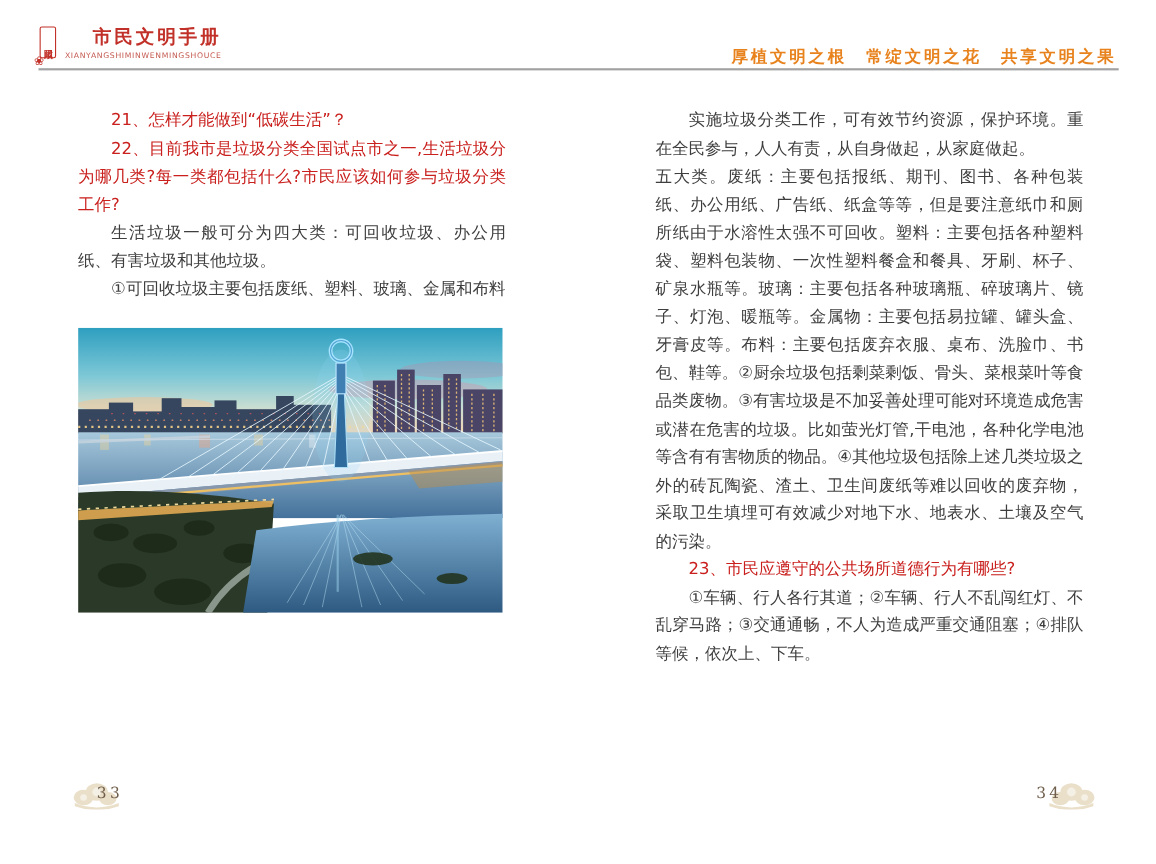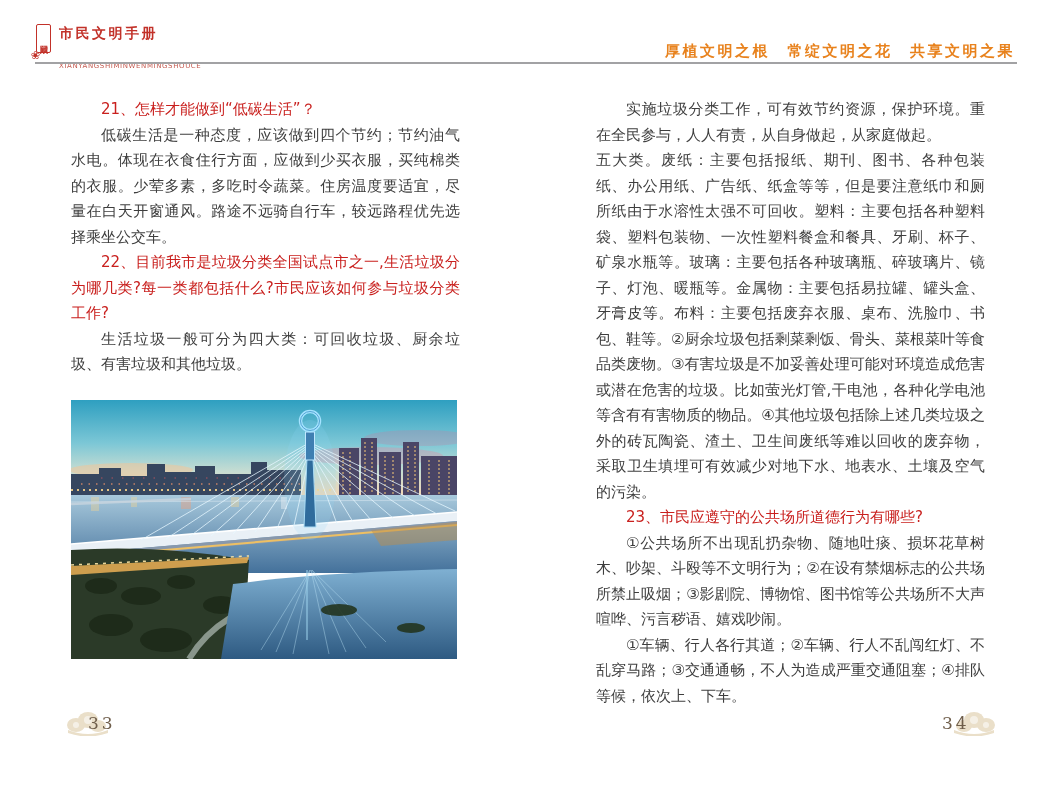--- a/index.html
+++ b/index.html
@@ -15,24 +15,24 @@
   .seal { position:relative; width:16px; height:30px; }
   .seal-box {
     width:15px; height:29px; border:1px solid #c23129; border-radius:2px;
     color:#c23129; font-size:8px; line-height:9px; font-weight:bold;
     writing-mode:vertical-rl; text-orientation:upright;
     display:flex; align-items:center; justify-content:center;
     font-family:"DejaVu Serif","Liberation Serif",serif;
   }
   .seal-flower { position:absolute; left:-5px; bottom:-7px; color:#c23129; font-size:11px; line-height:11px; }
   .logo-title {
-    font-family:Liberation Mono, monospace; font-weight:bold;
-    color:#c23129; font-size:14px; letter-spacing:2.5px; line-height:20px;
-  }
-  .logo-sub { color:#c45a50; font-size:7px; letter-spacing:0.6px; margin-top:18px; }
+    font-family:Liberation Sans, sans-serif; font-weight:bold;
+    color:#c23129; font-size:17px; letter-spacing:2.5px; line-height:20px;text-align:right;
+  }
+  .logo-sub { color:#c45a50; font-size:7px; letter-spacing:0.6px; margin-top:3px; }
   .slogan {
     position:absolute; right:36px; top:42px; color:#e8821d;
     font-family:"DejaVu Serif","Liberation Serif",serif; font-weight:bold;
     font-size:15px; letter-spacing:2.5px;text-align:right;
   }
   .header-rule { position:absolute; left:35px; right:34px; top:62px; height:2px; background:#a2a2a4; }
 
   
   .col { position:absolute; top:97px; width:389px; }
   .col-left  { left:71px;  }
@@ -51,21 +51,21 @@
   
   .footer { position:absolute; top:710px; width:80px; height:30px; }
   .footer-left  { left:64px; }
   .footer-right { left:936px;text-align:center; }
   .footer svg { position:absolute; top:0; }
   .footer-left  svg { left:0; }
   .footer-right svg { left:14px; transform:scaleX(-1); }
   .pagenum {
     position:absolute; top:3px;
     font-family:"DejaVu Serif","Liberation Serif",serif;
-    font-size:17px; letter-spacing:3px; color:#6e5d4a;
+    font-size:14px; letter-spacing:3px; color:#6e5d4a;
   }
   .footer-left  .pagenum { left:24px; }
   .footer-right .pagenum { left:6px; }
 </style>
 </head>
 <body>
 
 <div class="page">
 
   <div class="logo">
@@ -77,23 +77,23 @@
       <div class="logo-title">市民文明手册</div>
       <div class="logo-sub">XIANYANGSHIMINWENMINGSHOUCE</div>
     </div>
   </div>
   <div class="slogan">厚植文明之根　常绽文明之花　共享文明之果</div>
   <div class="header-rule"></div>
 
   <section class="col col-left">
     <div>
         <p class="para heading indent">21、怎样才能做到“低碳生活”？</p>
-        <p class="para indent">低碳生活是一种态度，应该做到四个节约；节约油气水电。体现在衣食住行方面，应做到少买衣服，买纯棉类的衣服。少荤多素，多吃时令蔬菜。住房温度要适宜，尽量在白天开窗通风。路途不远骑自行车，较远路程优先选择乘坐公交车。</p>
         <p class="para heading indent">22、目前我市是垃圾分类全国试点市之一,生活垃圾分为哪几类?每一类都包括什么?市民应该如何参与垃圾分类工作?</p>
-        <p class="para indent">生活垃圾一般可分为四大类：可回收垃圾、厨余垃圾、有害垃圾和其他垃圾。</p>
+        <p class="para indent">生活垃圾一般可分为四大类：可回收垃圾、办公用纸、有害垃圾和其他垃圾。</p>
+        <p class="para indent">①可回收垃圾主要包括废纸、塑料、玻璃、金属和布料</p>
       </div>
     <figure class="photo">
       <svg viewBox="0 0 386 259" width="386" height="259">
         <defs>
           <linearGradient id="sky" x1="0" y1="0" x2="0" y2="1">
             <stop offset="0" stop-color="#2e9fc0"></stop>
             <stop offset="0.45" stop-color="#7cc7d6"></stop>
             <stop offset="0.75" stop-color="#c8ddd2"></stop>
             <stop offset="1" stop-color="#f2d6b4"></stop>
           </linearGradient>
@@ -208,21 +208,20 @@
         <polygon points="300,130 386,122 386,140 310,146" fill="#b98d4e" opacity="0.5"></polygon>
       </svg>
     </figure>
   </section>
 
   <section class="col col-right">
     <div>
         <p class="para indent">实施垃圾分类工作，可有效节约资源，保护环境。重在全民参与，人人有责，从自身做起，从家庭做起。</p>
         <p class="para">五大类。废纸：主要包括报纸、期刊、图书、各种包装纸、办公用纸、广告纸、纸盒等等，但是要注意纸巾和厕所纸由于水溶性太强不可回收。塑料：主要包括各种塑料袋、塑料包装物、一次性塑料餐盒和餐具、牙刷、杯子、矿泉水瓶等。玻璃：主要包括各种玻璃瓶、碎玻璃片、镜子、灯泡、暖瓶等。金属物：主要包括易拉罐、罐头盒、牙膏皮等。布料：主要包括废弃衣服、桌布、洗脸巾、书包、鞋等。②厨余垃圾包括剩菜剩饭、骨头、菜根菜叶等食品类废物。③有害垃圾是不加妥善处理可能对环境造成危害或潜在危害的垃圾。比如萤光灯管,干电池，各种化学电池等含有有害物质的物品。④其他垃圾包括除上述几类垃圾之外的砖瓦陶瓷、渣土、卫生间废纸等难以回收的废弃物，采取卫生填埋可有效减少对地下水、地表水、土壤及空气的污染。</p>
         <p class="para heading indent">23、市民应遵守的公共场所道德行为有哪些?</p>
-        <p class="para indent">①公共场所不出现乱扔杂物、随地吐痰、损坏花草树木、吵架、斗殴等不文明行为；②在设有禁烟标志的公共场所禁止吸烟；③影剧院、博物馆、图书馆等公共场所不大声喧哗、污言秽语、嬉戏吵闹。</p>
         <p class="para indent">①车辆、行人各行其道；②车辆、行人不乱闯红灯、不乱穿马路；③交通通畅，不人为造成严重交通阻塞；④排队等候，依次上、下车。</p>
       </div>
   </section>
 
   <div class="footer footer-left">
     <svg width="48" height="26" viewBox="0 0 48 26">
       <g fill="#eadfc9">
         <ellipse cx="12" cy="15" rx="9" ry="7"></ellipse>
           <ellipse cx="24" cy="10" rx="10" ry="8"></ellipse>
         <ellipse cx="34" cy="16" rx="8" ry="6"></ellipse>

